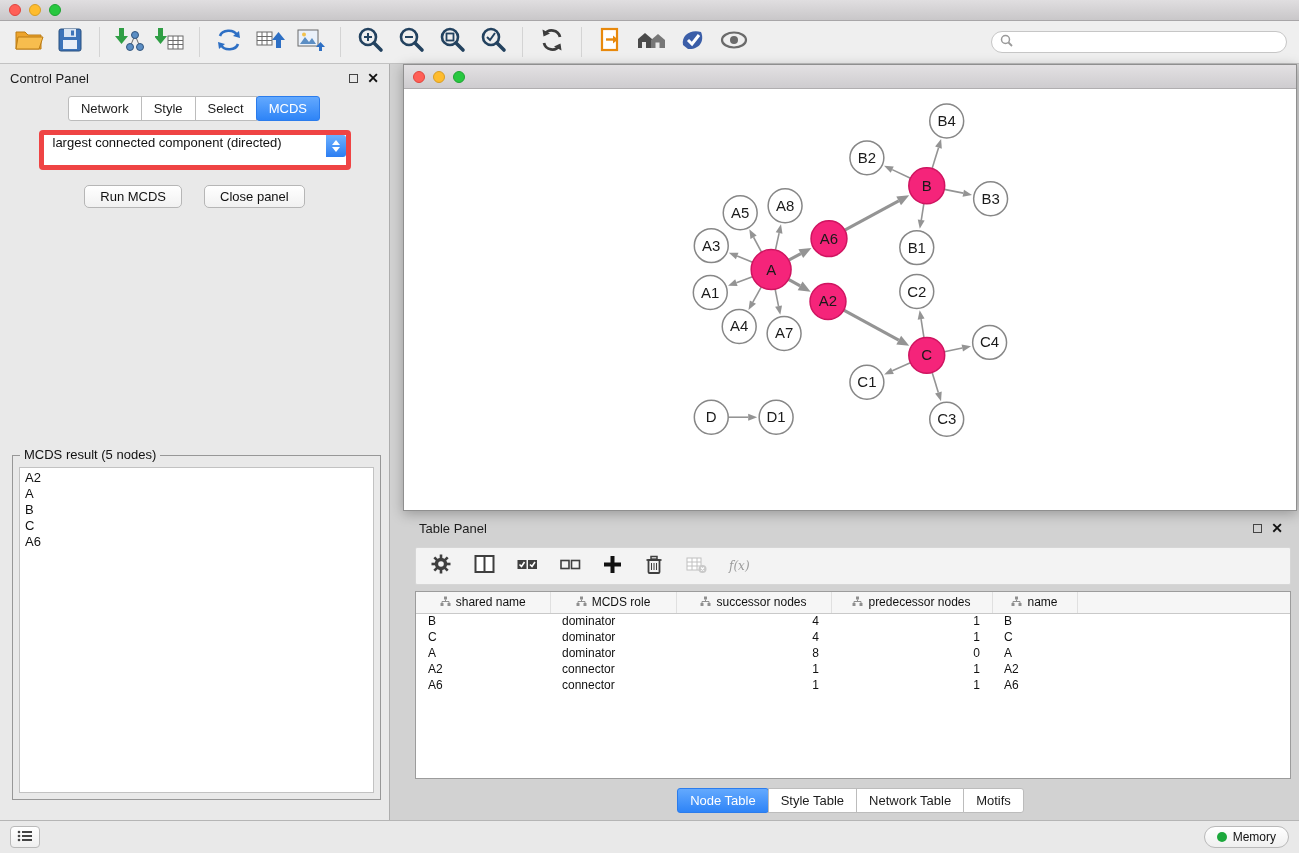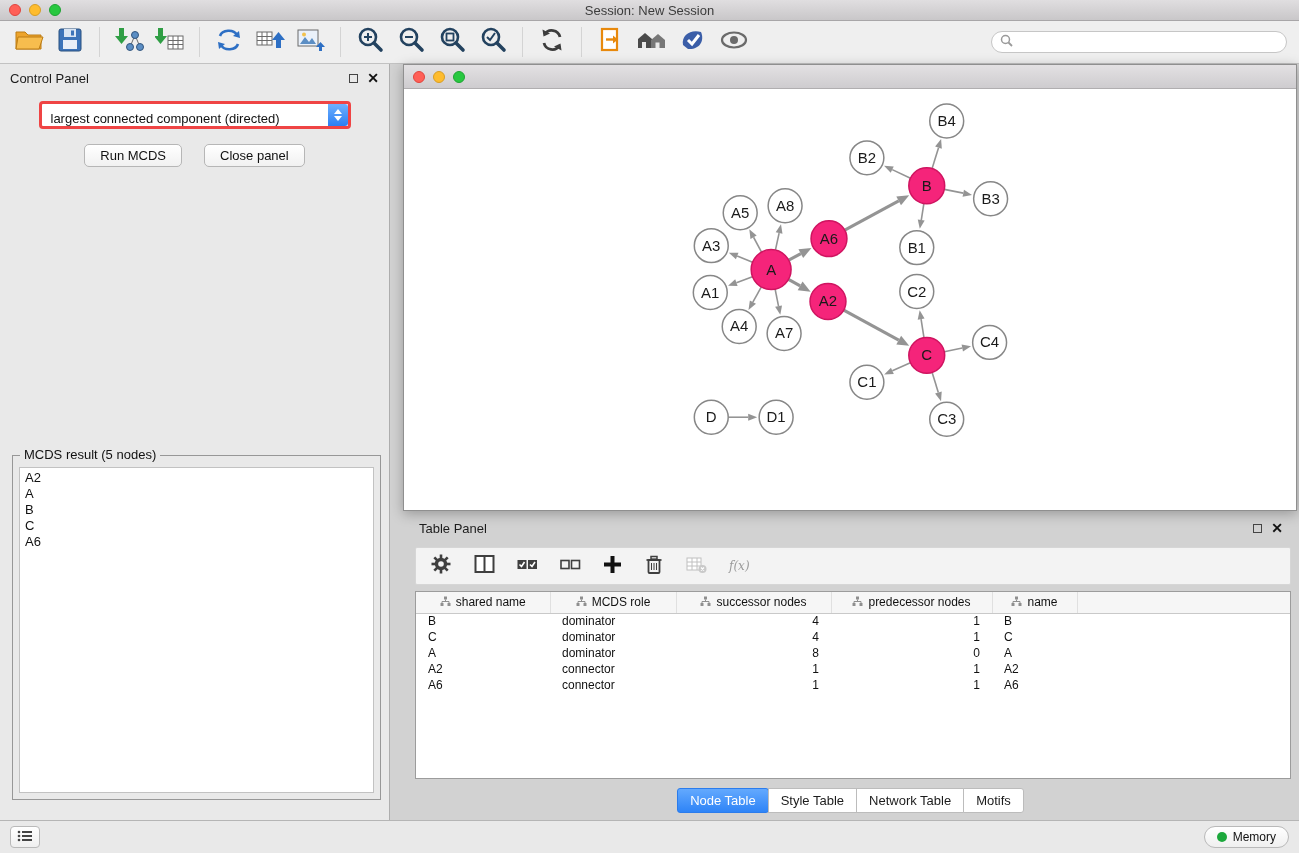--- a/index.html
+++ b/index.html
@@ -25,21 +25,21 @@
 .panel-header{height:28px;display:flex;align-items:center;padding:0 10px;font-size:13px;color:#1c1c1c}
 .hbtns{margin-left:auto;display:flex;gap:9px;align-items:center}
 .float-glyph{width:9px;height:9px;border:1.5px solid #444;display:inline-block}
 .close-glyph{font-size:14px;font-weight:bold;color:#111;line-height:1}
 .cp-tabs{display:flex;justify-content:center;margin-top:4px}
 .cp-tab,.tp-tab{font-size:13px;padding:4px 12px;background:#fff;border:1px solid #bcbcbc;margin-left:-1px;color:#1c1c1c;cursor:default}
 .cp-tab:first-child,.tp-tab:first-child{border-radius:3px 0 0 3px}
 .cp-tab:last-child,.tp-tab:last-child{border-radius:0 3px 3px 0}
 .cp-tab.active,.tp-tab.active{background:linear-gradient(#63a9fe,#2e84f7);border-color:#2b7cec;color:#fff;border-radius:3px}
 .opt-label{text-align:center;font-size:13px;margin-top:22px;color:#111}
-.dropdown{position:relative;width:312px;height:28px;margin:9px auto 0 auto;background:#fff;border:3px solid #ef4444;border-radius:4px;display:flex;align-items:flex-end;padding:0 26px 0 9px;font-size:13px;color:#111}
+.dropdown{position:relative;width:312px;height:40px;margin:9px auto 0 auto;background:#fff;border:5px solid #ef4444;border-radius:4px;display:flex;align-items:flex-start;padding:0 26px 0 9px;font-size:13px;color:#111}
 .dd-stepper{position:absolute;right:0;top:0;width:20px;height:22px;border-radius:0 3px 3px 0;background:linear-gradient(#6db1ff,#2c7ef2);display:flex;flex-direction:column;align-items:center;justify-content:center;gap:2px}
 .dd-up{width:0;height:0;border-left:4px solid transparent;border-right:4px solid transparent;border-bottom:5px solid #fff}
 .dd-down{width:0;height:0;border-left:4px solid transparent;border-right:4px solid transparent;border-top:5px solid #fff}
 .cp-buttons{display:flex;justify-content:center;gap:22px;margin-top:15px}
 .push-btn{font-size:13px;padding:3px 15px;background:linear-gradient(#ffffff,#f1f1f1);border:1px solid #b6b6b6;border-radius:5px;color:#111;font-family:"Liberation Sans",sans-serif;cursor:default}
 .result-group{position:absolute;left:12px;right:8px;top:391px;height:345px;border:1px solid #979797}
 .result-title{position:absolute;top:-9px;left:7px;background:#e9e9e9;padding:0 4px;font-size:13px;color:#111}
 .result-list{position:absolute;left:6px;right:6px;top:11px;bottom:6px;background:#fff;border:1px solid #c2c2c2;padding:2px 5px;font-size:13px;line-height:16px;overflow:hidden;color:#111}
 
 .network-window{position:absolute;left:403px;top:64px;width:894px;height:447px;background:#fff;border:1px solid #8f8f8f;box-shadow:0 3px 12px rgba(0,0,0,.28)}
@@ -69,21 +69,20 @@
 <body>
 
 <div class="app">
 
   <div class="titlebar">
     <div class="traffic">
       <span class="light red"></span>
       <span class="light yellow"></span>
       <span class="light green"></span>
     </div>
-    <div class="wtitle">Session: New Session</div>
   </div>
 
   <div class="main-toolbar">
     <div class="tbtn">
         <span><svg width="30" height="26" viewBox="0 0 30 26">
             <path d="M2 5 h9 l3 3 h13 v14 H2 z" fill="#eda42c" stroke="#bd7d14"></path>
             <path d="M4 10 h25 l-4 12 H2 z" fill="#f7bd4e" stroke="#bd7d14"></path>
           </svg></span>
       </div>
     <div class="tbtn">
@@ -213,20 +212,26 @@
   </div>
 
   <div class="control-panel">
     <div class="panel-header">
       <span>Control Panel</span>
       <span class="hbtns">
         <span class="float-glyph"></span>
         <span class="close-glyph">✕</span>
       </span>
     </div>
+    <div class="cp-tabs">
+        <div class="cp-tab">Network</div>
+        <div class="cp-tab">Style</div>
+        <div class="cp-tab">Select</div>
+        <div class="cp-tab active">MCDS</div>
+      </div>
     <div class="dropdown">
       <span>largest connected component (directed)</span>
       <span class="dd-stepper">
           <span class="dd-up"></span>
           <span class="dd-down"></span>
         </span>
     </div>
     <div class="cp-buttons">
       <button class="push-btn">Run MCDS</button>
       <button class="push-btn">Close panel</button>

